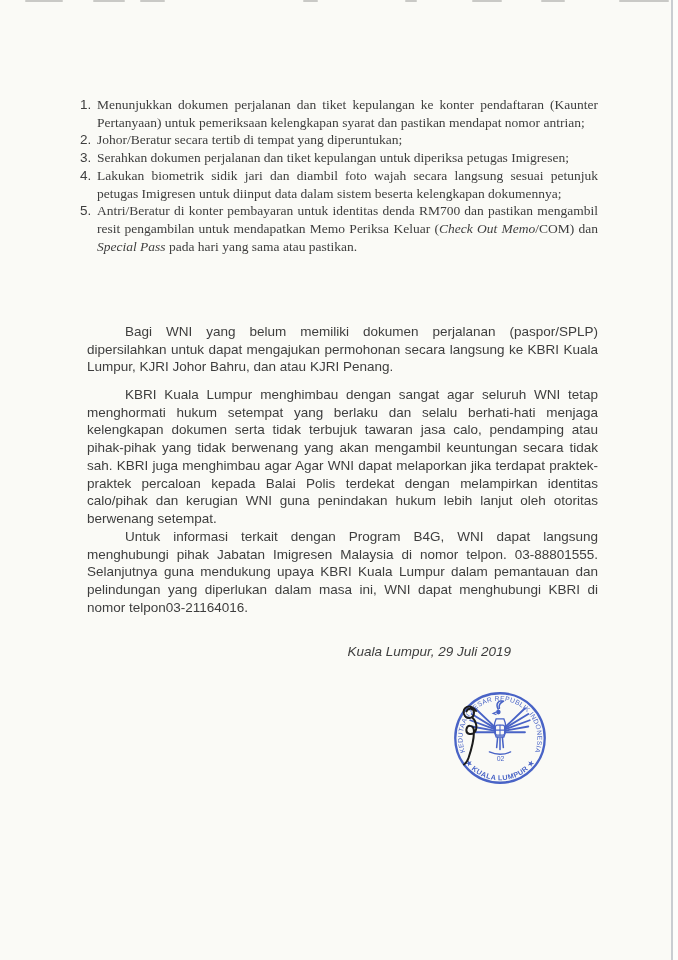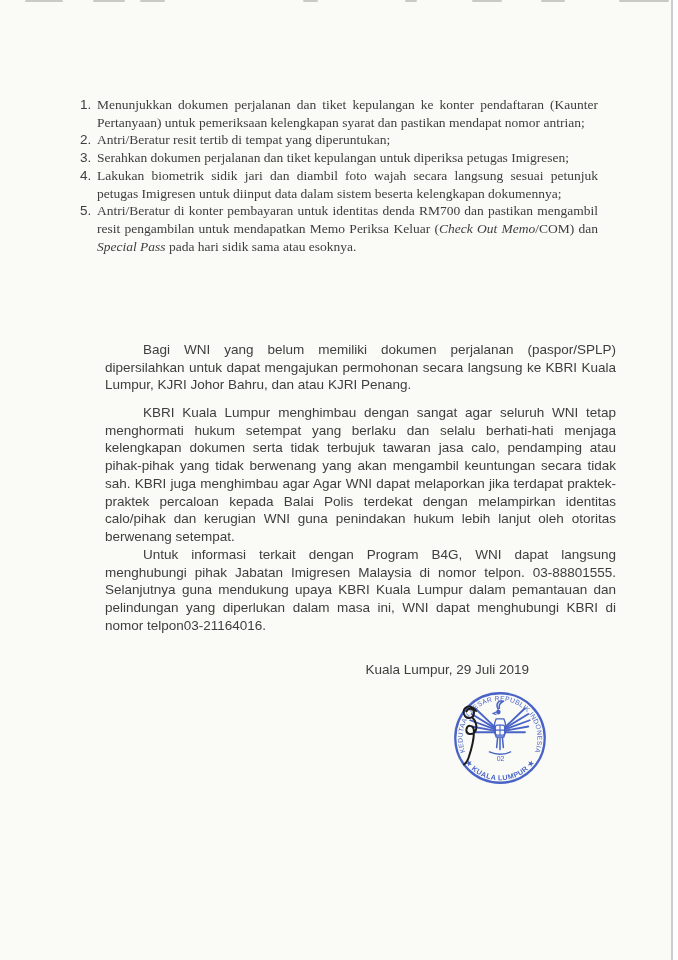--- a/index.html
+++ b/index.html
@@ -21,25 +21,25 @@
     color:#3e3e3e;
     font-size:13.5px;
     line-height:17.7px;
     text-align:justify;
   }
   ol.ilist{list-style:none;margin:0;padding:0;left:80px;width:518px;top:96px;}
   ol.ilist li{display:flex;}
   ol.ilist .num{flex:0 0 17px;text-align:left;}
   ol.ilist .txt{flex:1;text-align:justify;font-family:Liberation Serif, serif;}
   .it{font-style:italic;}
-  .para{left:87px;width:511px;margin:18px;text-indent:38px;}
+  .para{left:87px;width:511px;margin:0;text-indent:38px;}
   .p0{top:323px;}
   .p1{top:386px;}
   .p2{top:528px;}
-  .date-line{left:0;right:95px;top:643px;text-align:right;text-indent:0;}
+  .date-line{left:0;right:95px;top:643px;text-align:right;text-indent:0;font-style:italic;}
   
   .stamp{position:absolute;left:452px;top:690px;width:96px;height:96px;opacity:.92;}
   .signature{position:absolute;left:452px;top:701px;width:44px;height:70px;}
 </style>
 </head>
 <body>
 
 <div class="page">
 
   <div class="artifact" style="left:25px;width:38px;"></div>
@@ -51,33 +51,33 @@
   <div class="artifact" style="left:541px;width:24px;"></div>
   <div class="artifact" style="left:619px;width:50px;"></div>
 
   <ol class="ilist textblock" id="instruction-list">
       <li>
         <span class="num">1.</span>
         <div class="txt"><span>Menunjukkan dokumen perjalanan dan tiket kepulangan ke konter pendaftaran (Kaunter Pertanyaan) untuk pemeriksaan kelengkapan syarat dan pastikan mendapat nomor antrian;</span></div>
       </li>
       <li>
         <span class="num">2.</span>
-        <div class="txt"><span>Antri/Beratur resit tertib di tempat yang diperuntukan;</span></div>
+        <div class="txt"><span>Johor/Beratur secara tertib di tempat yang diperuntukan;</span></div>
       </li>
       <li>
         <span class="num">3.</span>
         <div class="txt"><span>Serahkan dokumen perjalanan dan tiket kepulangan untuk diperiksa petugas Imigresen;</span></div>
       </li>
       <li>
         <span class="num">4.</span>
         <div class="txt"><span>Lakukan biometrik sidik jari dan diambil foto wajah secara langsung sesuai petunjuk petugas Imigresen untuk diinput data dalam sistem beserta kelengkapan dokumennya;</span></div>
       </li>
       <li>
         <span class="num">5.</span>
-        <div class="txt"><span>Antri/Beratur di konter pembayaran untuk identitas denda RM700 dan pastikan mengambil resit pengambilan untuk mendapatkan Memo Periksa Keluar (</span><span class="it">Check Out Memo</span><span>/COM) dan </span><span class="it">Special Pass</span><span> pada hari sidik sama atau esoknya.</span></div>
+        <div class="txt"><span>Antri/Beratur di konter pembayaran untuk identitas denda RM700 dan pastikan mengambil resit pengambilan untuk mendapatkan Memo Periksa Keluar (</span><span class="it">Check Out Memo</span><span>/COM) dan </span><span class="it">Special Pass</span><span> pada hari yang sama atau pastikan.</span></div>
       </li>
     </ol>
 
   <div id="paragraphs">
       <p class="textblock para p0">Bagi WNI yang belum memiliki dokumen perjalanan (paspor/SPLP) dipersilahkan untuk dapat mengajukan permohonan secara langsung ke KBRI Kuala Lumpur, KJRI Johor Bahru, dan atau KJRI Penang.</p>
       <p class="textblock para p1">KBRI Kuala Lumpur menghimbau dengan sangat agar seluruh WNI tetap menghormati hukum setempat yang berlaku dan selalu berhati-hati menjaga kelengkapan dokumen serta tidak terbujuk tawaran jasa calo, pendamping atau pihak-pihak yang tidak berwenang yang akan mengambil keuntungan secara tidak sah. KBRI juga menghimbau agar Agar WNI dapat melaporkan jika terdapat praktek-praktek percaloan kepada Balai Polis terdekat dengan melampirkan identitas calo/pihak dan kerugian WNI guna penindakan hukum lebih lanjut oleh otoritas berwenang setempat.</p>
       <p class="textblock para p2">Untuk informasi terkait dengan Program B4G, WNI dapat langsung menghubungi pihak Jabatan Imigresen Malaysia di nomor telpon. 03-88801555. Selanjutnya guna mendukung upaya KBRI Kuala Lumpur dalam pemantauan dan pelindungan yang diperlukan dalam masa ini, WNI dapat menghubungi KBRI di nomor telpon03-21164016.</p>
     </div>
 
   <p class="textblock para date-line">Kuala Lumpur, 29 Juli 2019</p>

